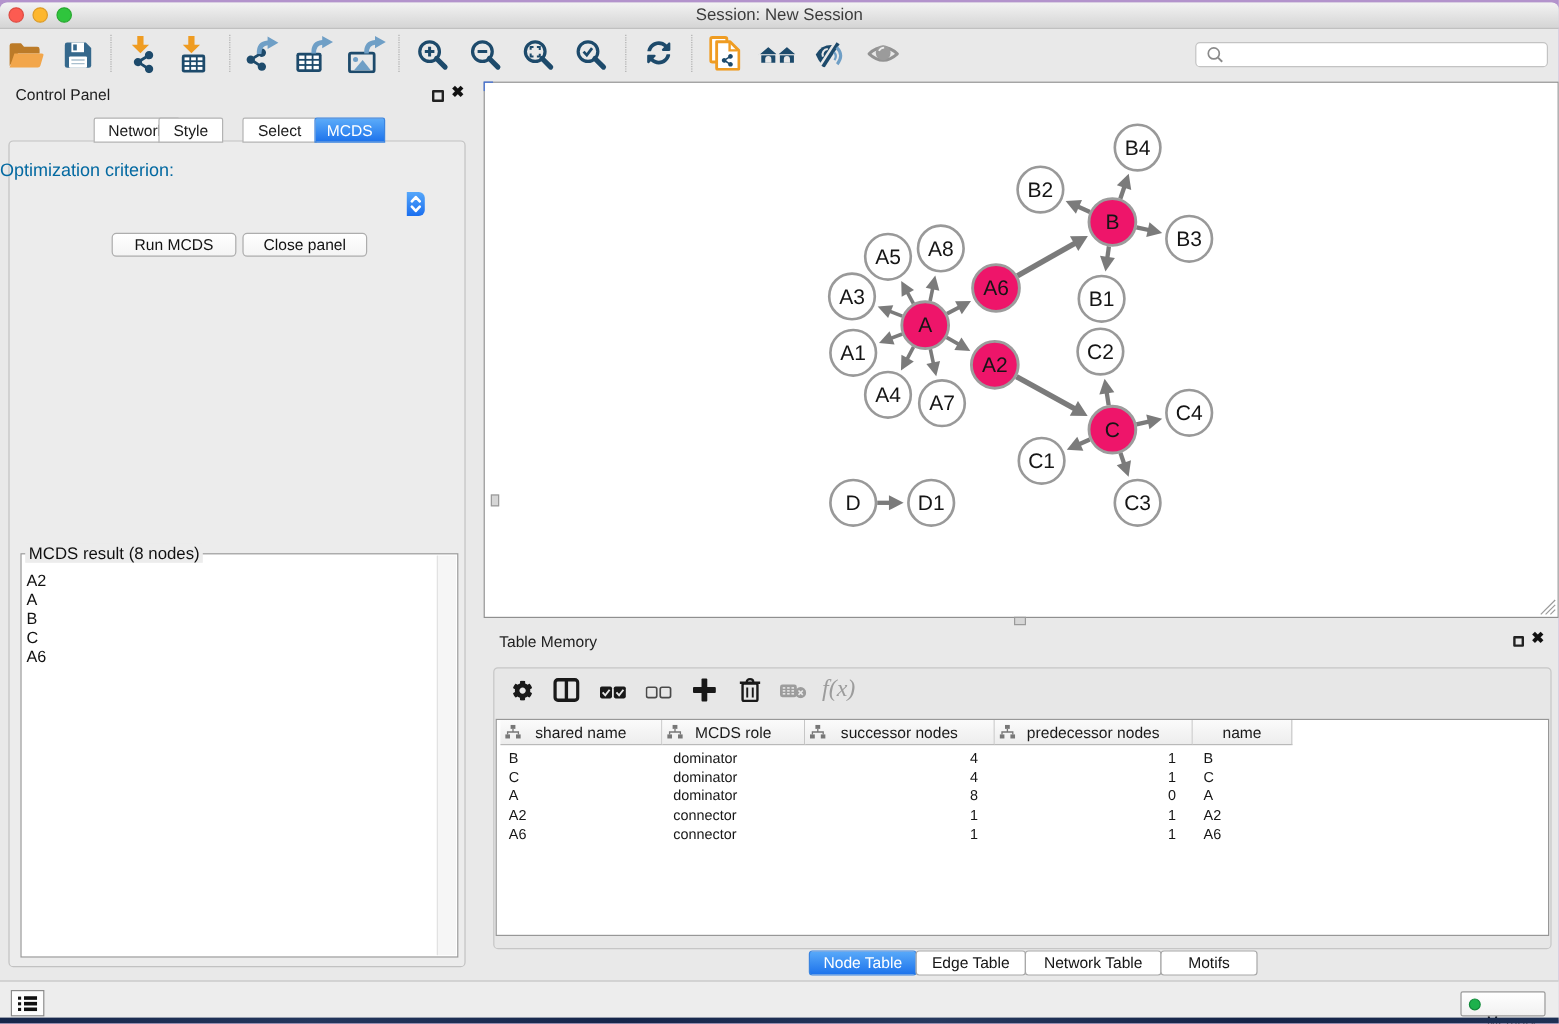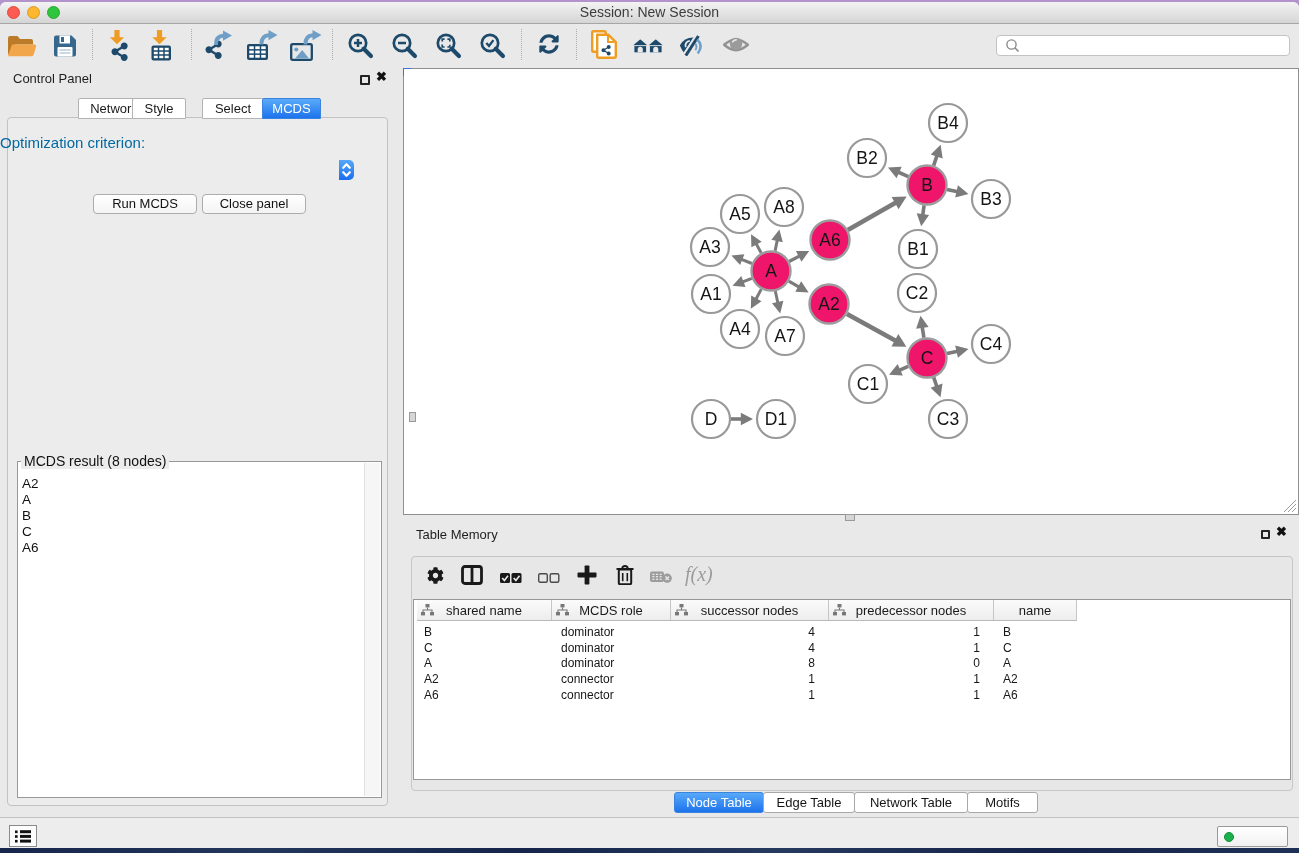--- a/index.html
+++ b/index.html
@@ -396,21 +396,21 @@
 <div class="cell" style="left:860px;top:669.1000000000001px;width:120px;text-align:right">1</div>
 <div class="cell" style="left:1003px;top:669.1000000000001px">A2</div>
 <div class="cell" style="left:424px;top:684.8000000000002px">A6</div>
 <div class="cell" style="left:561px;top:684.8000000000002px">connector</div>
 <div class="cell" style="left:700px;top:684.8000000000002px;width:115px;text-align:right">1</div>
 <div class="cell" style="left:860px;top:684.8000000000002px;width:120px;text-align:right">1</div>
 <div class="cell" style="left:1003px;top:684.8000000000002px">A6</div>
   <div class="btab btabsel" style="left:674px;width:90px">Node Table</div>
   <div class="btab" style="left:763px;width:92px">Edge Table</div>
   <div class="btab" style="left:854px;width:114px">Network Table</div>
-  <div class="btab" style="left:967px;width:71px">Motifs</div>
+  <div class="btab" style="left:967px;width:81px">Motifs</div>
   <div id="statusbar">
     <div id="list-btn">
         <svg width="16" height="13" viewBox="0 0 16 13" style="position:absolute;left:5px;top:4px">
           <rect x="0" y="0.5" width="2.6" height="2.6" fill="#111"></rect>
           <rect x="5" y="0.2" width="11" height="3" fill="#111"></rect>
           <rect x="0" y="5.2" width="2.6" height="2.6" fill="#111"></rect>
           <rect x="5" y="4.9" width="11" height="3" fill="#111"></rect>
           <rect x="0" y="9.9" width="2.6" height="2.6" fill="#111"></rect>
           <rect x="5" y="9.6" width="11" height="3" fill="#111"></rect>
         </svg>

